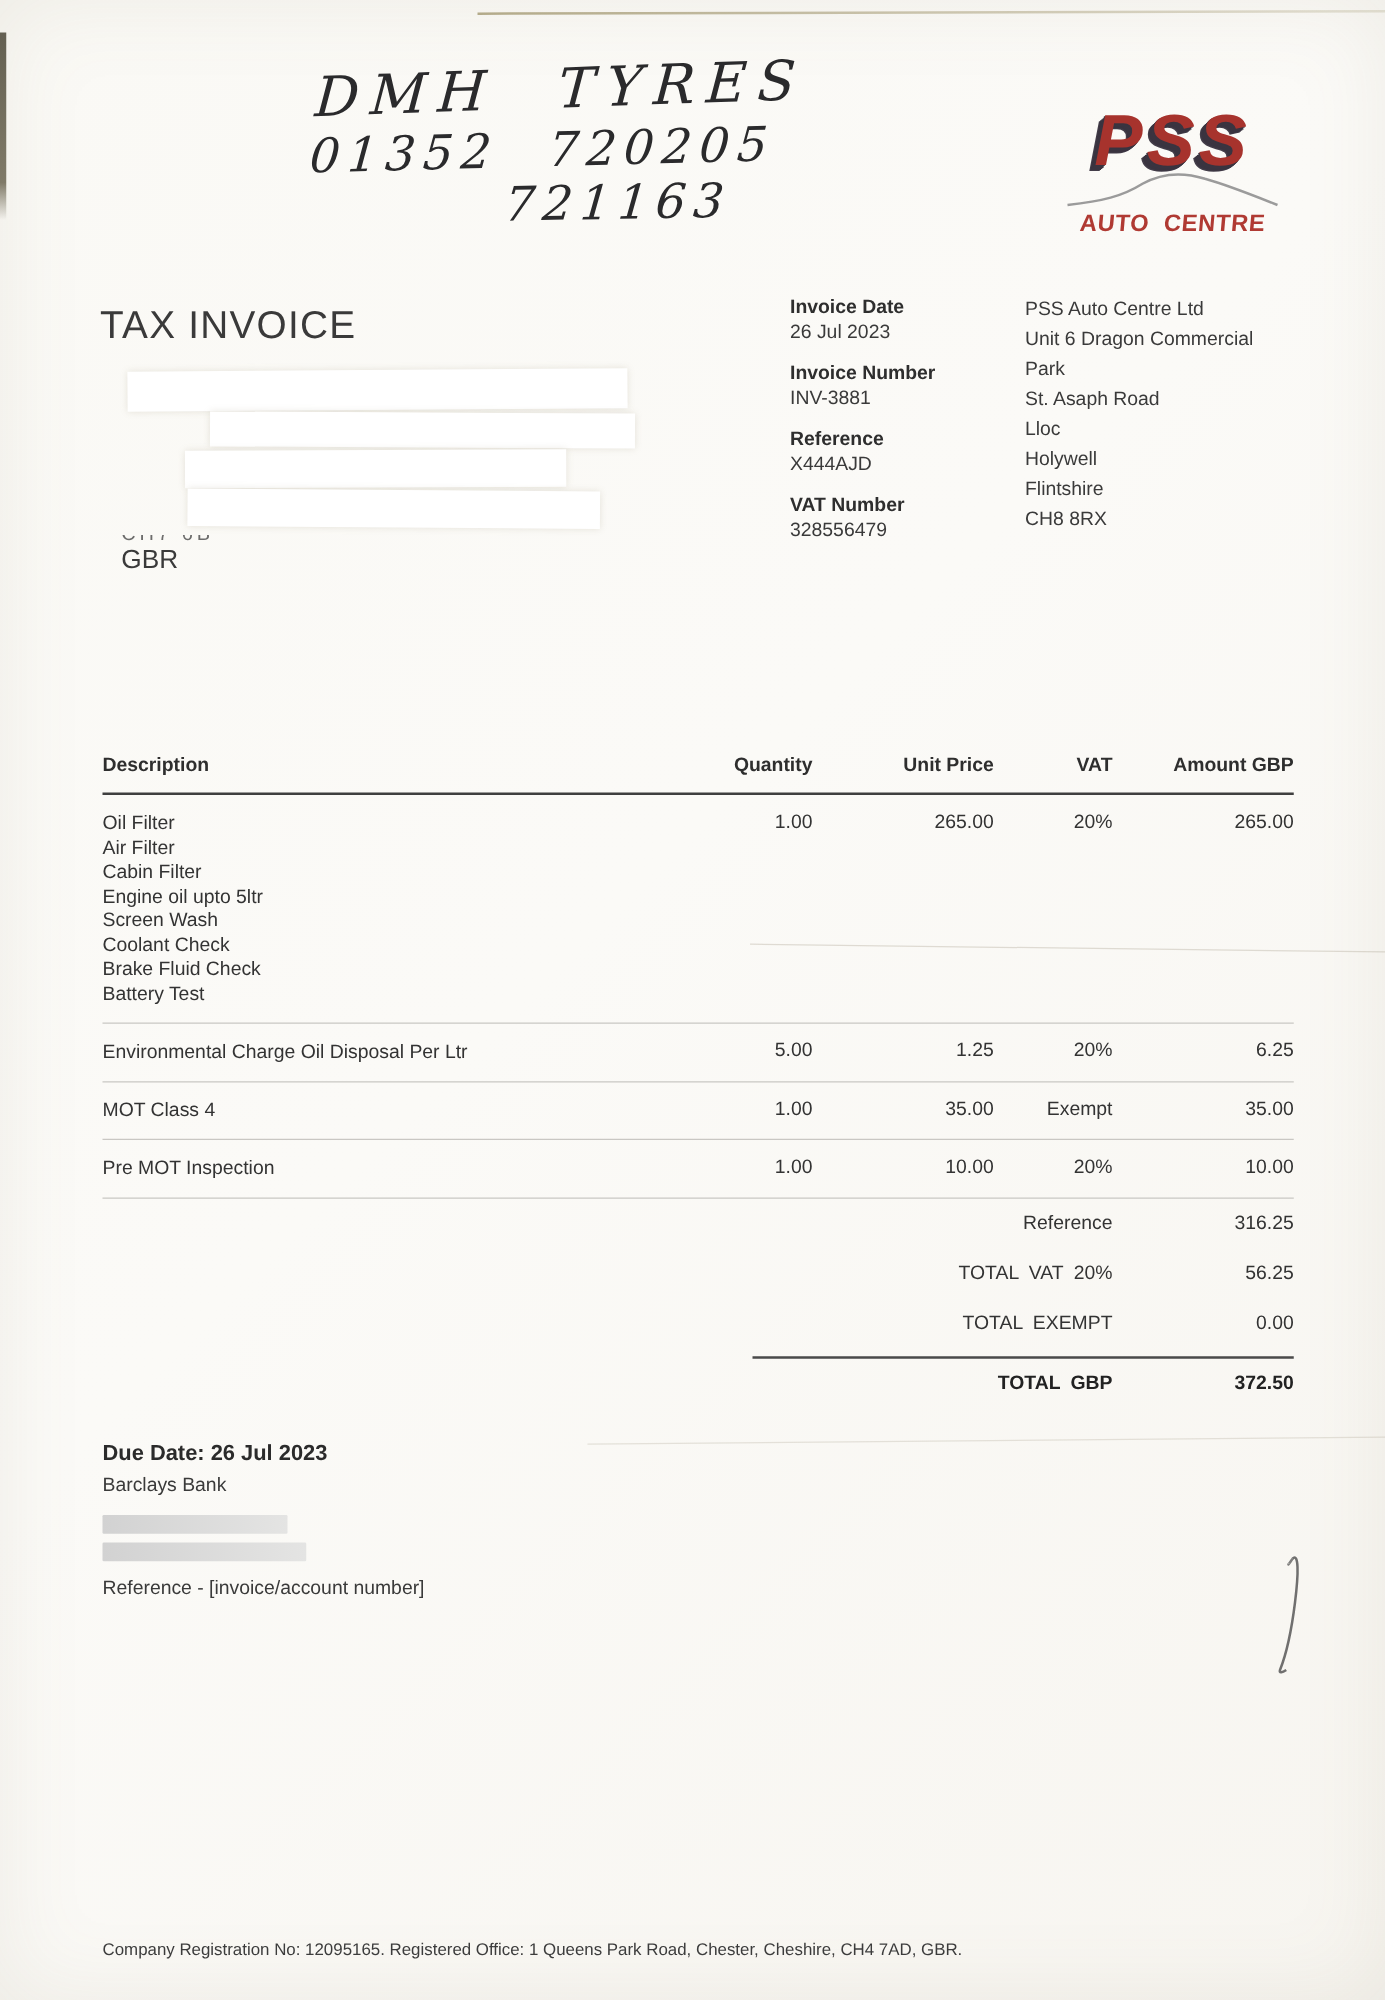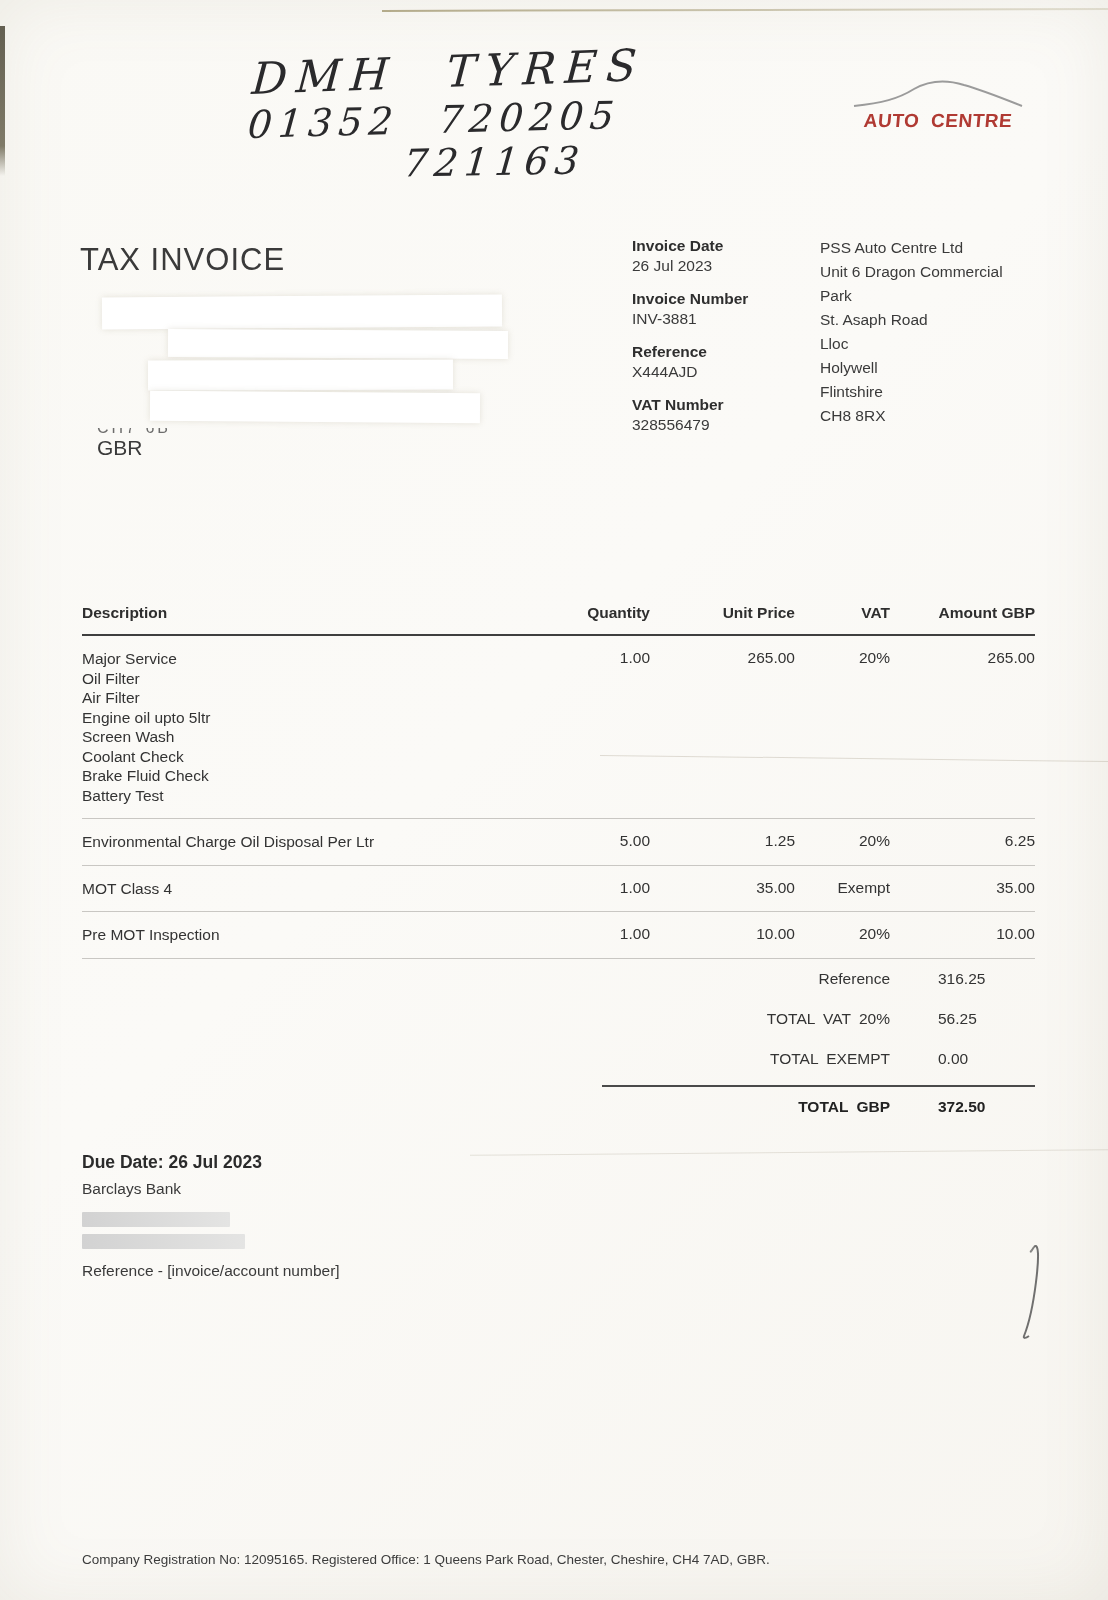--- a/index.html
+++ b/index.html
@@ -56,21 +56,21 @@
   .company{position:absolute;left:820px;top:236px;width:200px;font-size:15.5px;line-height:24px;color:#3a3a3a;}
   
   .table{position:absolute;left:82px;top:572px;width:953px;font-size:15.5px;}
   .tgrid{display:grid;grid-template-columns:448px 120px 145px 95px 145px;}
   .thead{font-weight:700;color:#2e2e2e;padding-bottom:12px;border-bottom:2px solid #3f3f3f;margin-top:32px;}
   .col-num{text-align:right;}
   .trow{padding:13px 0;border-bottom:1px solid #c9c7c3;}
   .desc-line{line-height:19.5px;color:#333;}
   .totals-row{padding:11px 0;}
   .totals-label{grid-column:1 / span 4;text-align:right;word-spacing:4px;color:#333;}
-  .totals-value{text-align:left;color:#333;margin-left:48px;}
+  .totals-value{text-align:right;color:#333;margin-left:48px;}
   .grand-rule{margin-left:520px;border-top:2px solid #4a4a4a;margin-top:6px;}
   .grand .totals-label,.grand .totals-value{font-weight:700;color:#222;}
   
   .payment{position:absolute;left:82px;top:1152px;font-size:15.5px;}
   .due-date{font-weight:700;font-size:17.5px;color:#2b2b2b;}
   .bank{margin-top:7px;color:#3a3a3a;}
   .grey-bar{height:15px;background:linear-gradient(90deg,#d2d2d2,#e4e4e3);border-radius:1px;}
   .bar1{width:148px;margin-top:14px;}
   .bar2{width:163px;margin-top:7px;}
   .ref-note{margin-top:13px;color:#3a3a3a;}
@@ -91,20 +91,21 @@
       <path d="M29 9 C 34 4 34 20 31 44 C 28 68 23 88 19 98 C 18 101 21 100 24 98" fill="none" stroke="#4e4e4e" stroke-width="2" opacity=".8"></path>
       <path d="M29 9 C 27 12 25 15 26 13" fill="none" stroke="#4e4e4e" stroke-width="2" opacity=".7"></path>
     </svg>
   </div>
 
   <div class="handwriting hw1">DMH TYRES</div>
   <div class="handwriting hw2">01352 720205</div>
   <div class="handwriting hw3">721163</div>
 
   <div class="logo">
+    <div class="logo-pss">PSS</div>
     <div class="logo-swoosh">
       <svg width="180" height="34" viewBox="0 0 180 34">
         <path d="M6 30 C 34 27 50 23 66 13 C 82 4 100 4 116 9 C 134 14 154 22 174 30" fill="none" stroke="#9b9b9b" stroke-width="2"></path>
       </svg>
     </div>
     <div class="logo-tagline">AUTO CENTRE</div>
   </div>
 
   <div class="title">TAX INVOICE</div>
 
@@ -151,23 +152,23 @@
     <div class="tgrid thead">
       <div>Description</div>
       <div class="col-num">Quantity</div>
       <div class="col-num">Unit Price</div>
       <div class="col-num">VAT</div>
       <div class="col-num">Amount GBP</div>
     </div>
 
     <div class="tgrid trow">
       <div>
-        <div class="desc-line">Major Service</div>
         <div class="desc-line">Oil Filter</div>
         <div class="desc-line">Air Filter</div>
+        <div class="desc-line">Cabin Filter</div>
         <div class="desc-line">Engine oil upto 5ltr</div>
         <div class="desc-line">Screen Wash</div>
         <div class="desc-line">Coolant Check</div>
         <div class="desc-line">Brake Fluid Check</div>
         <div class="desc-line">Battery Test</div>
       </div>
       <div class="col-num">1.00</div>
       <div class="col-num">265.00</div>
       <div class="col-num">20%</div>
       <div class="col-num">265.00</div>

